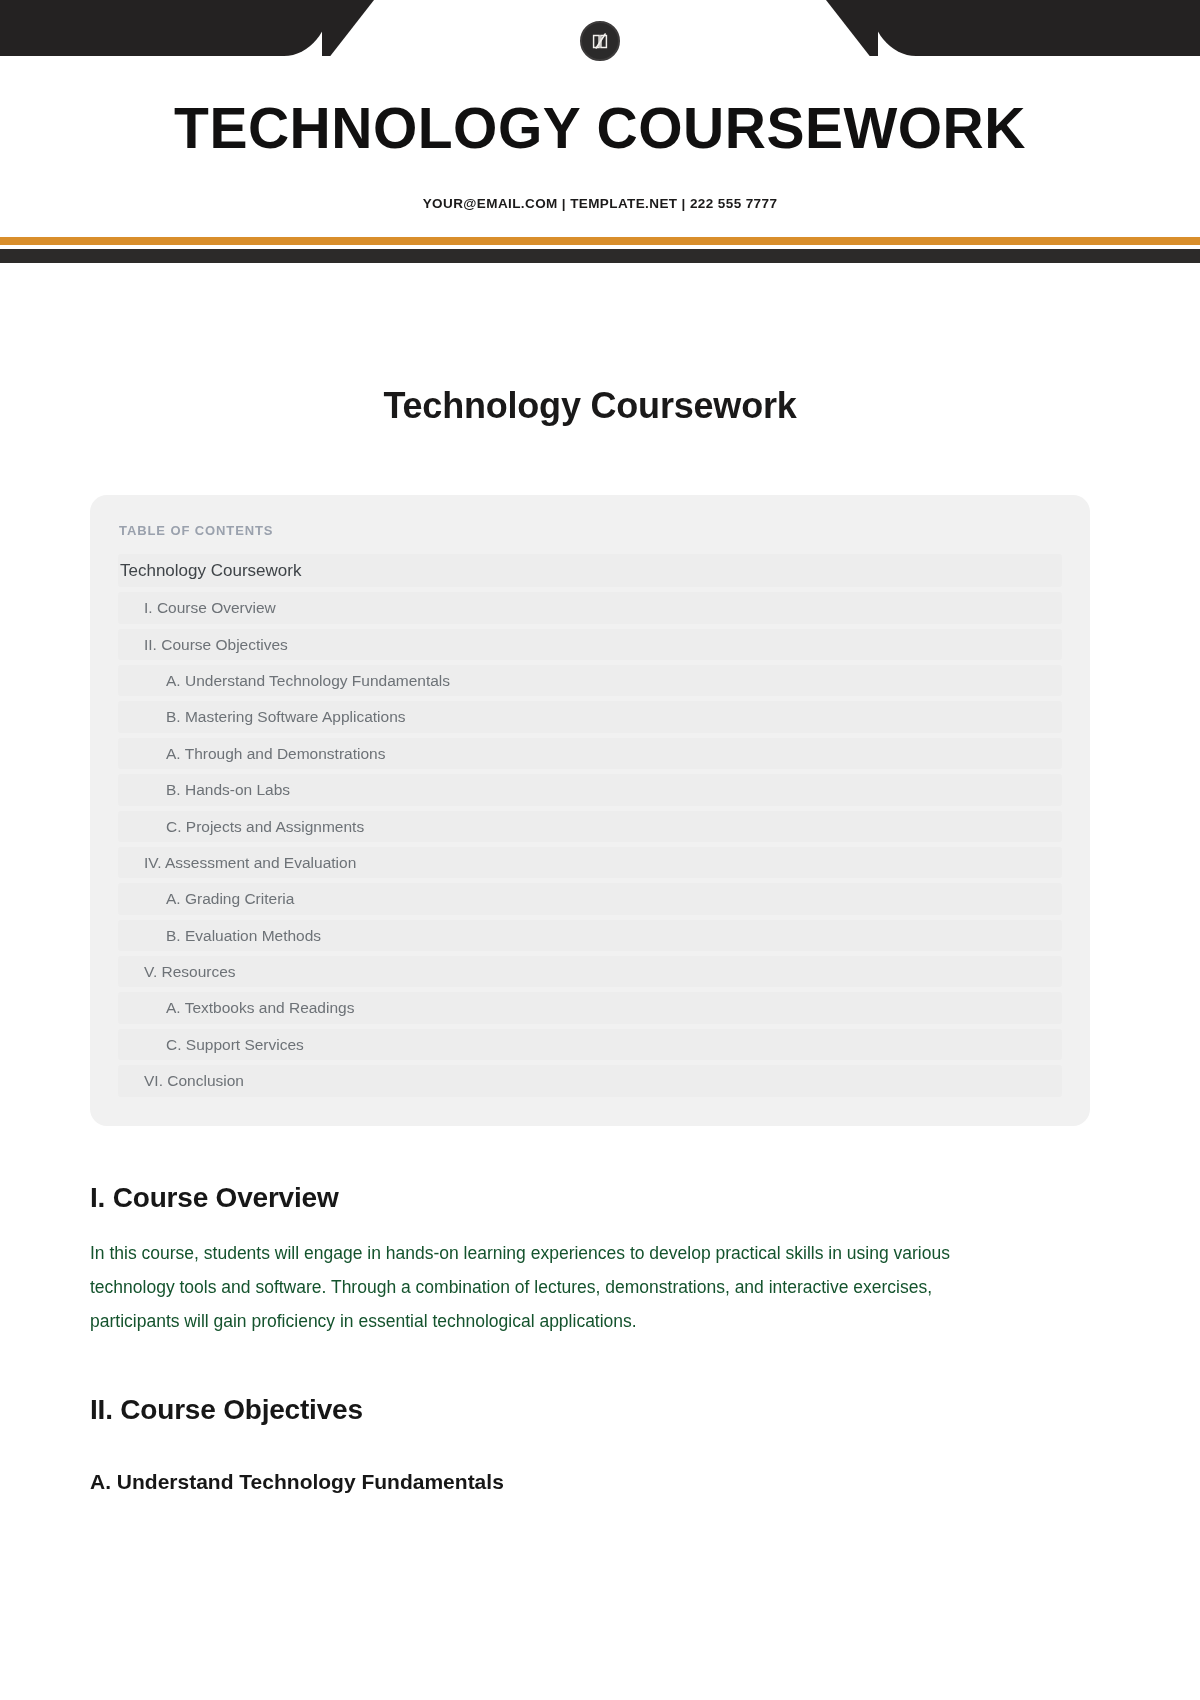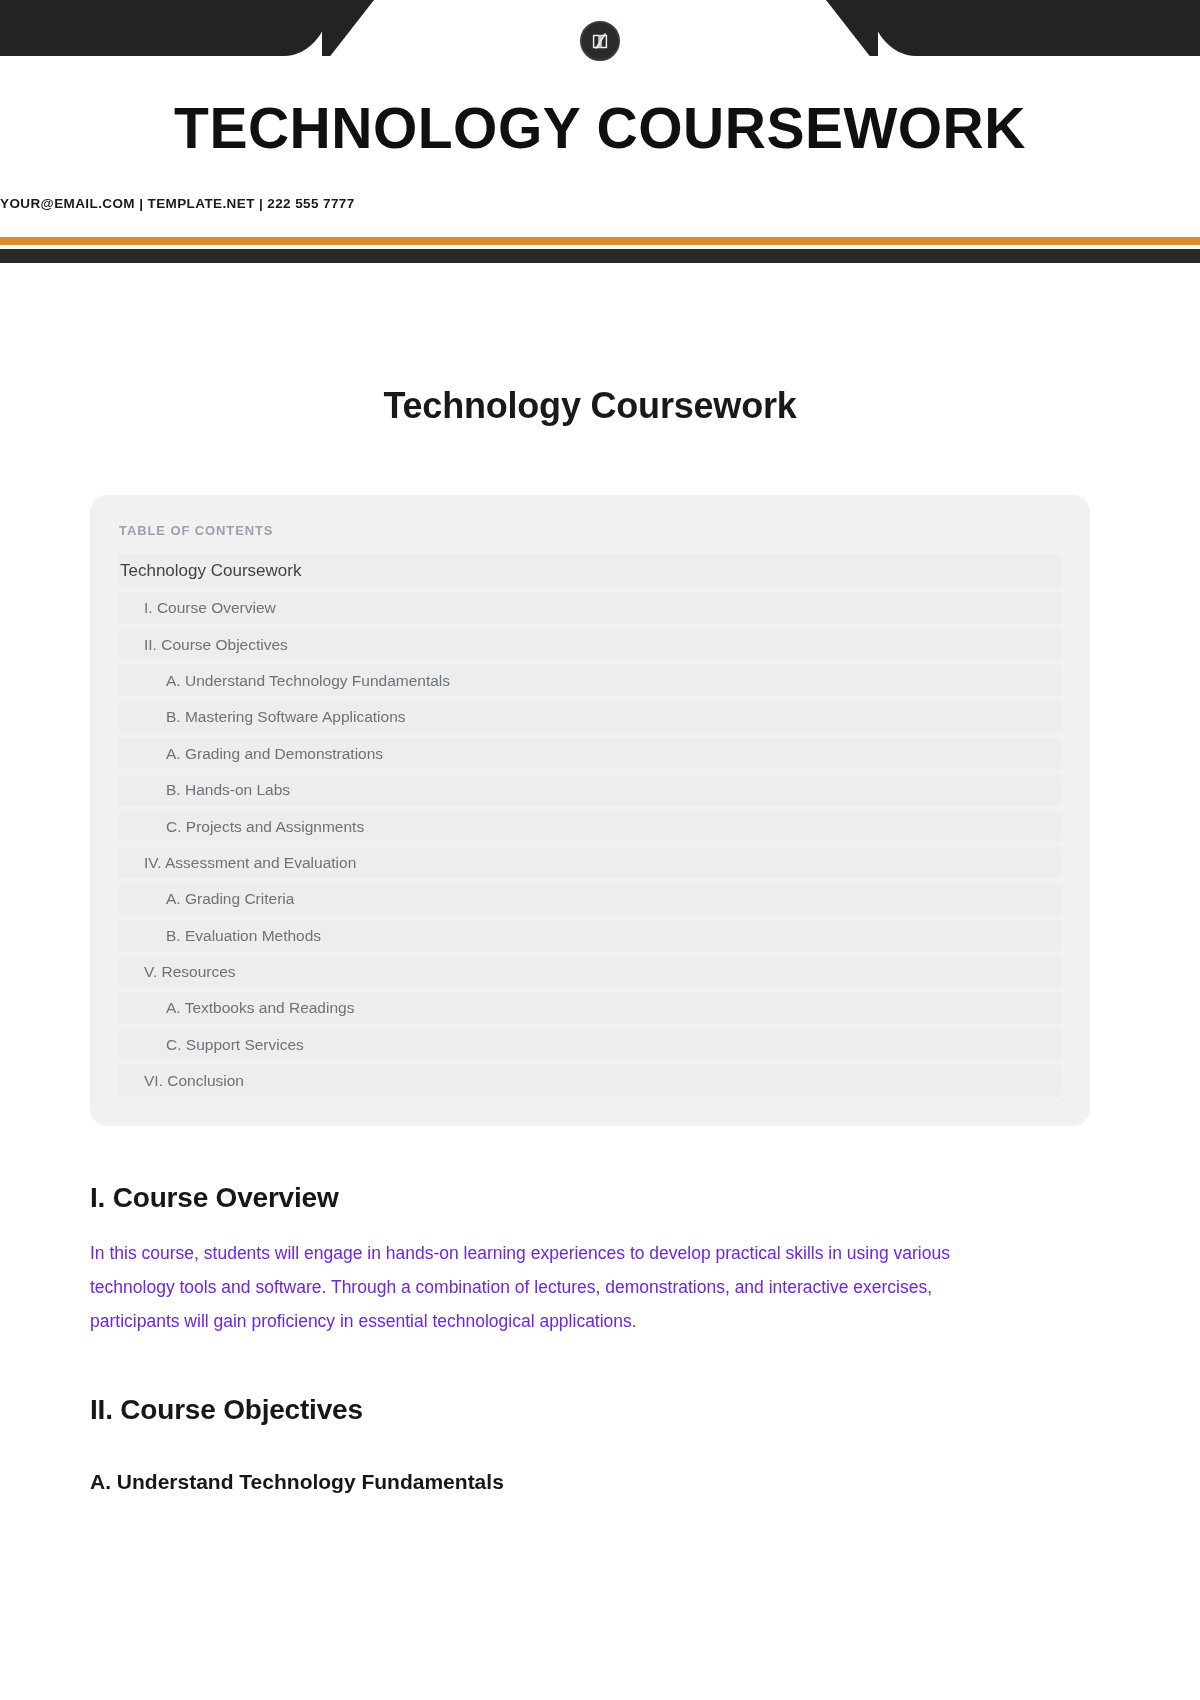--- a/index.html
+++ b/index.html
@@ -91,21 +91,21 @@
     letter-spacing: 0.5px;
     color: #111010;
     font-family: "Liberation Sans", sans-serif;
   }
 
   .contact-line {
     position: absolute;
     top: 196px;
     left: 0;
     width: 1200px;
-    text-align: left;
+    text-align: center;
     font-size: 13.5px;
     font-weight: 700;
     letter-spacing: 0.4px;
     color: #1b1a1a;
   }
 
   .rule-orange {
     position: absolute;
     top: 237px;
     left: 0;
@@ -179,21 +179,21 @@
     font-size: 28px;
     font-weight: 700;
     color: #171717;
     margin-top: 56px;
     letter-spacing: -0.2px;
   }
 
   .section-para {
     font-size: 17.5px;
     line-height: 1.95;
-    color: #6d28d9;
+    color: #14532d;
     margin-top: 22px;
     max-width: 930px;
   }
 
   .sub-heading {
     font-size: 21px;
     font-weight: 700;
     color: #171717;
     margin-top: 44px;
   }
@@ -226,21 +226,21 @@
     <div class="main-heading">Technology Coursework</div>
 
     <div class="toc">
       <div class="toc-label">TABLE OF CONTENTS</div>
       <ul class="toc-list" id="toc-list">
           <li class="toc-item lvl0">Technology Coursework</li>
           <li class="toc-item lvl1">I. Course Overview</li>
           <li class="toc-item lvl1">II. Course Objectives</li>
           <li class="toc-item lvl2">A. Understand Technology Fundamentals</li>
           <li class="toc-item lvl2">B. Mastering Software Applications</li>
-          <li class="toc-item lvl2">A. Grading and Demonstrations</li>
+          <li class="toc-item lvl2">A. Through and Demonstrations</li>
           <li class="toc-item lvl2">B. Hands-on Labs</li>
           <li class="toc-item lvl2">C. Projects and Assignments</li>
           <li class="toc-item lvl1">IV. Assessment and Evaluation</li>
           <li class="toc-item lvl2">A. Grading Criteria</li>
           <li class="toc-item lvl2">B. Evaluation Methods</li>
           <li class="toc-item lvl1">V. Resources</li>
           <li class="toc-item lvl2">A. Textbooks and Readings</li>
           <li class="toc-item lvl2">C. Support Services</li>
           <li class="toc-item lvl1">VI. Conclusion</li>
         </ul>

